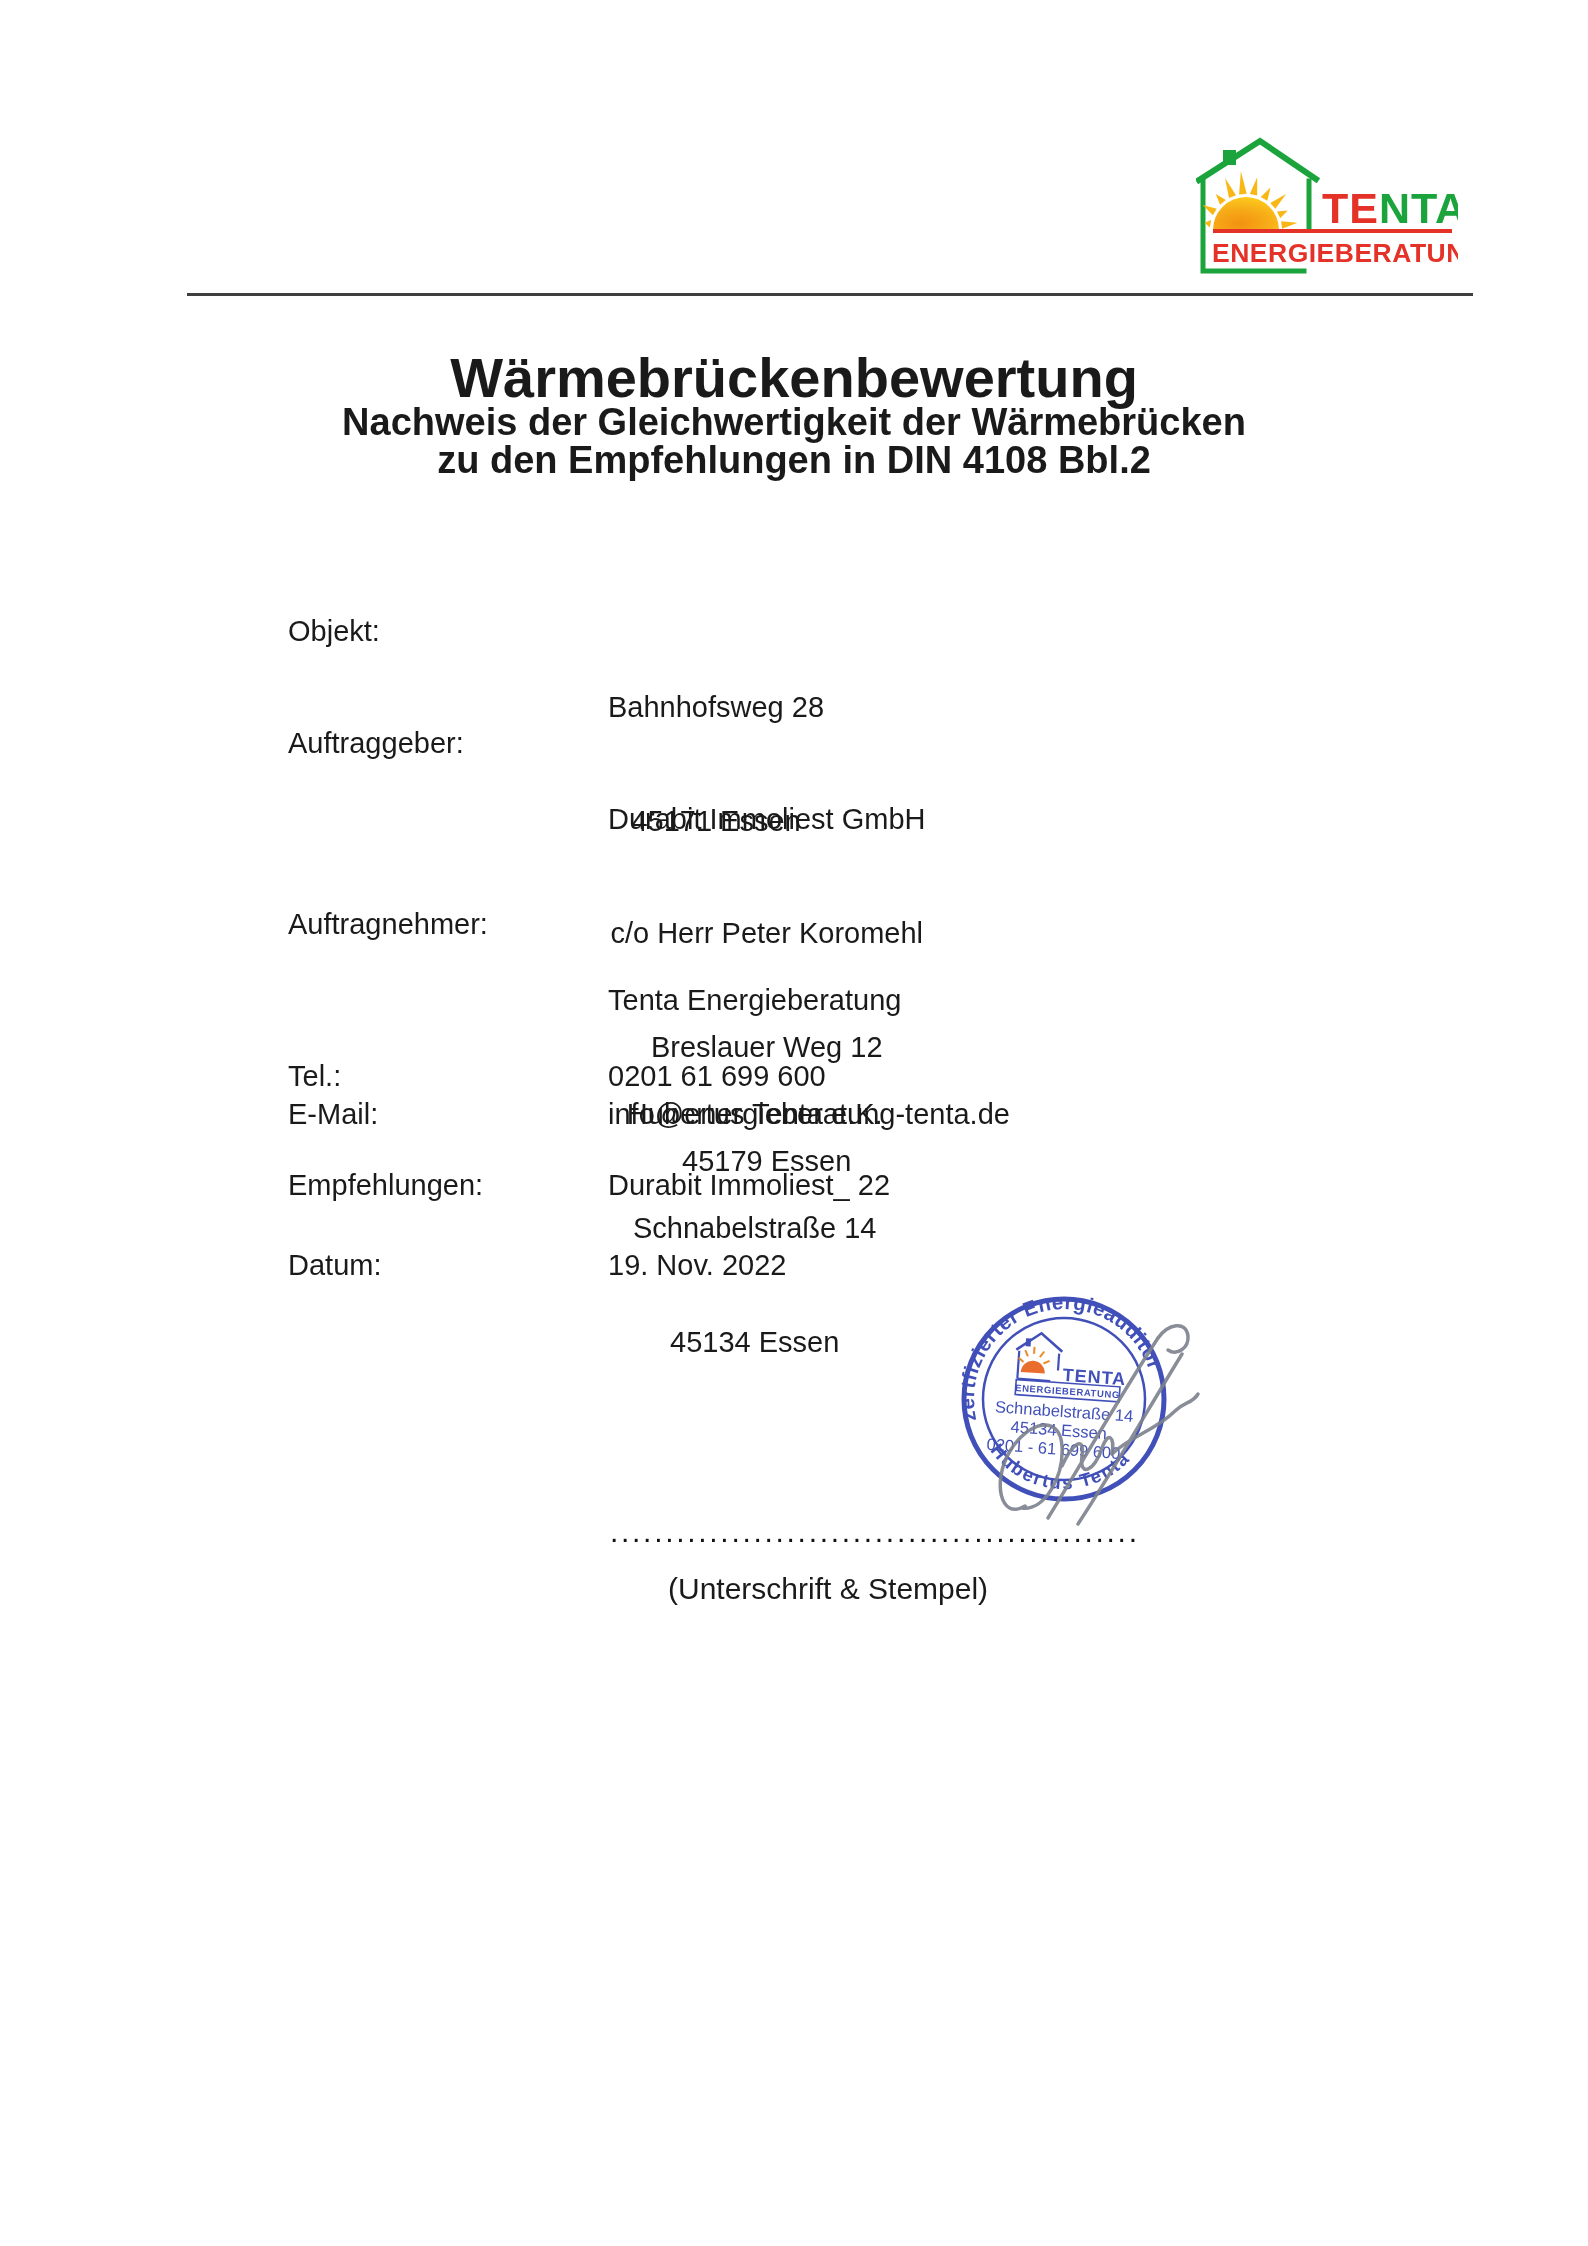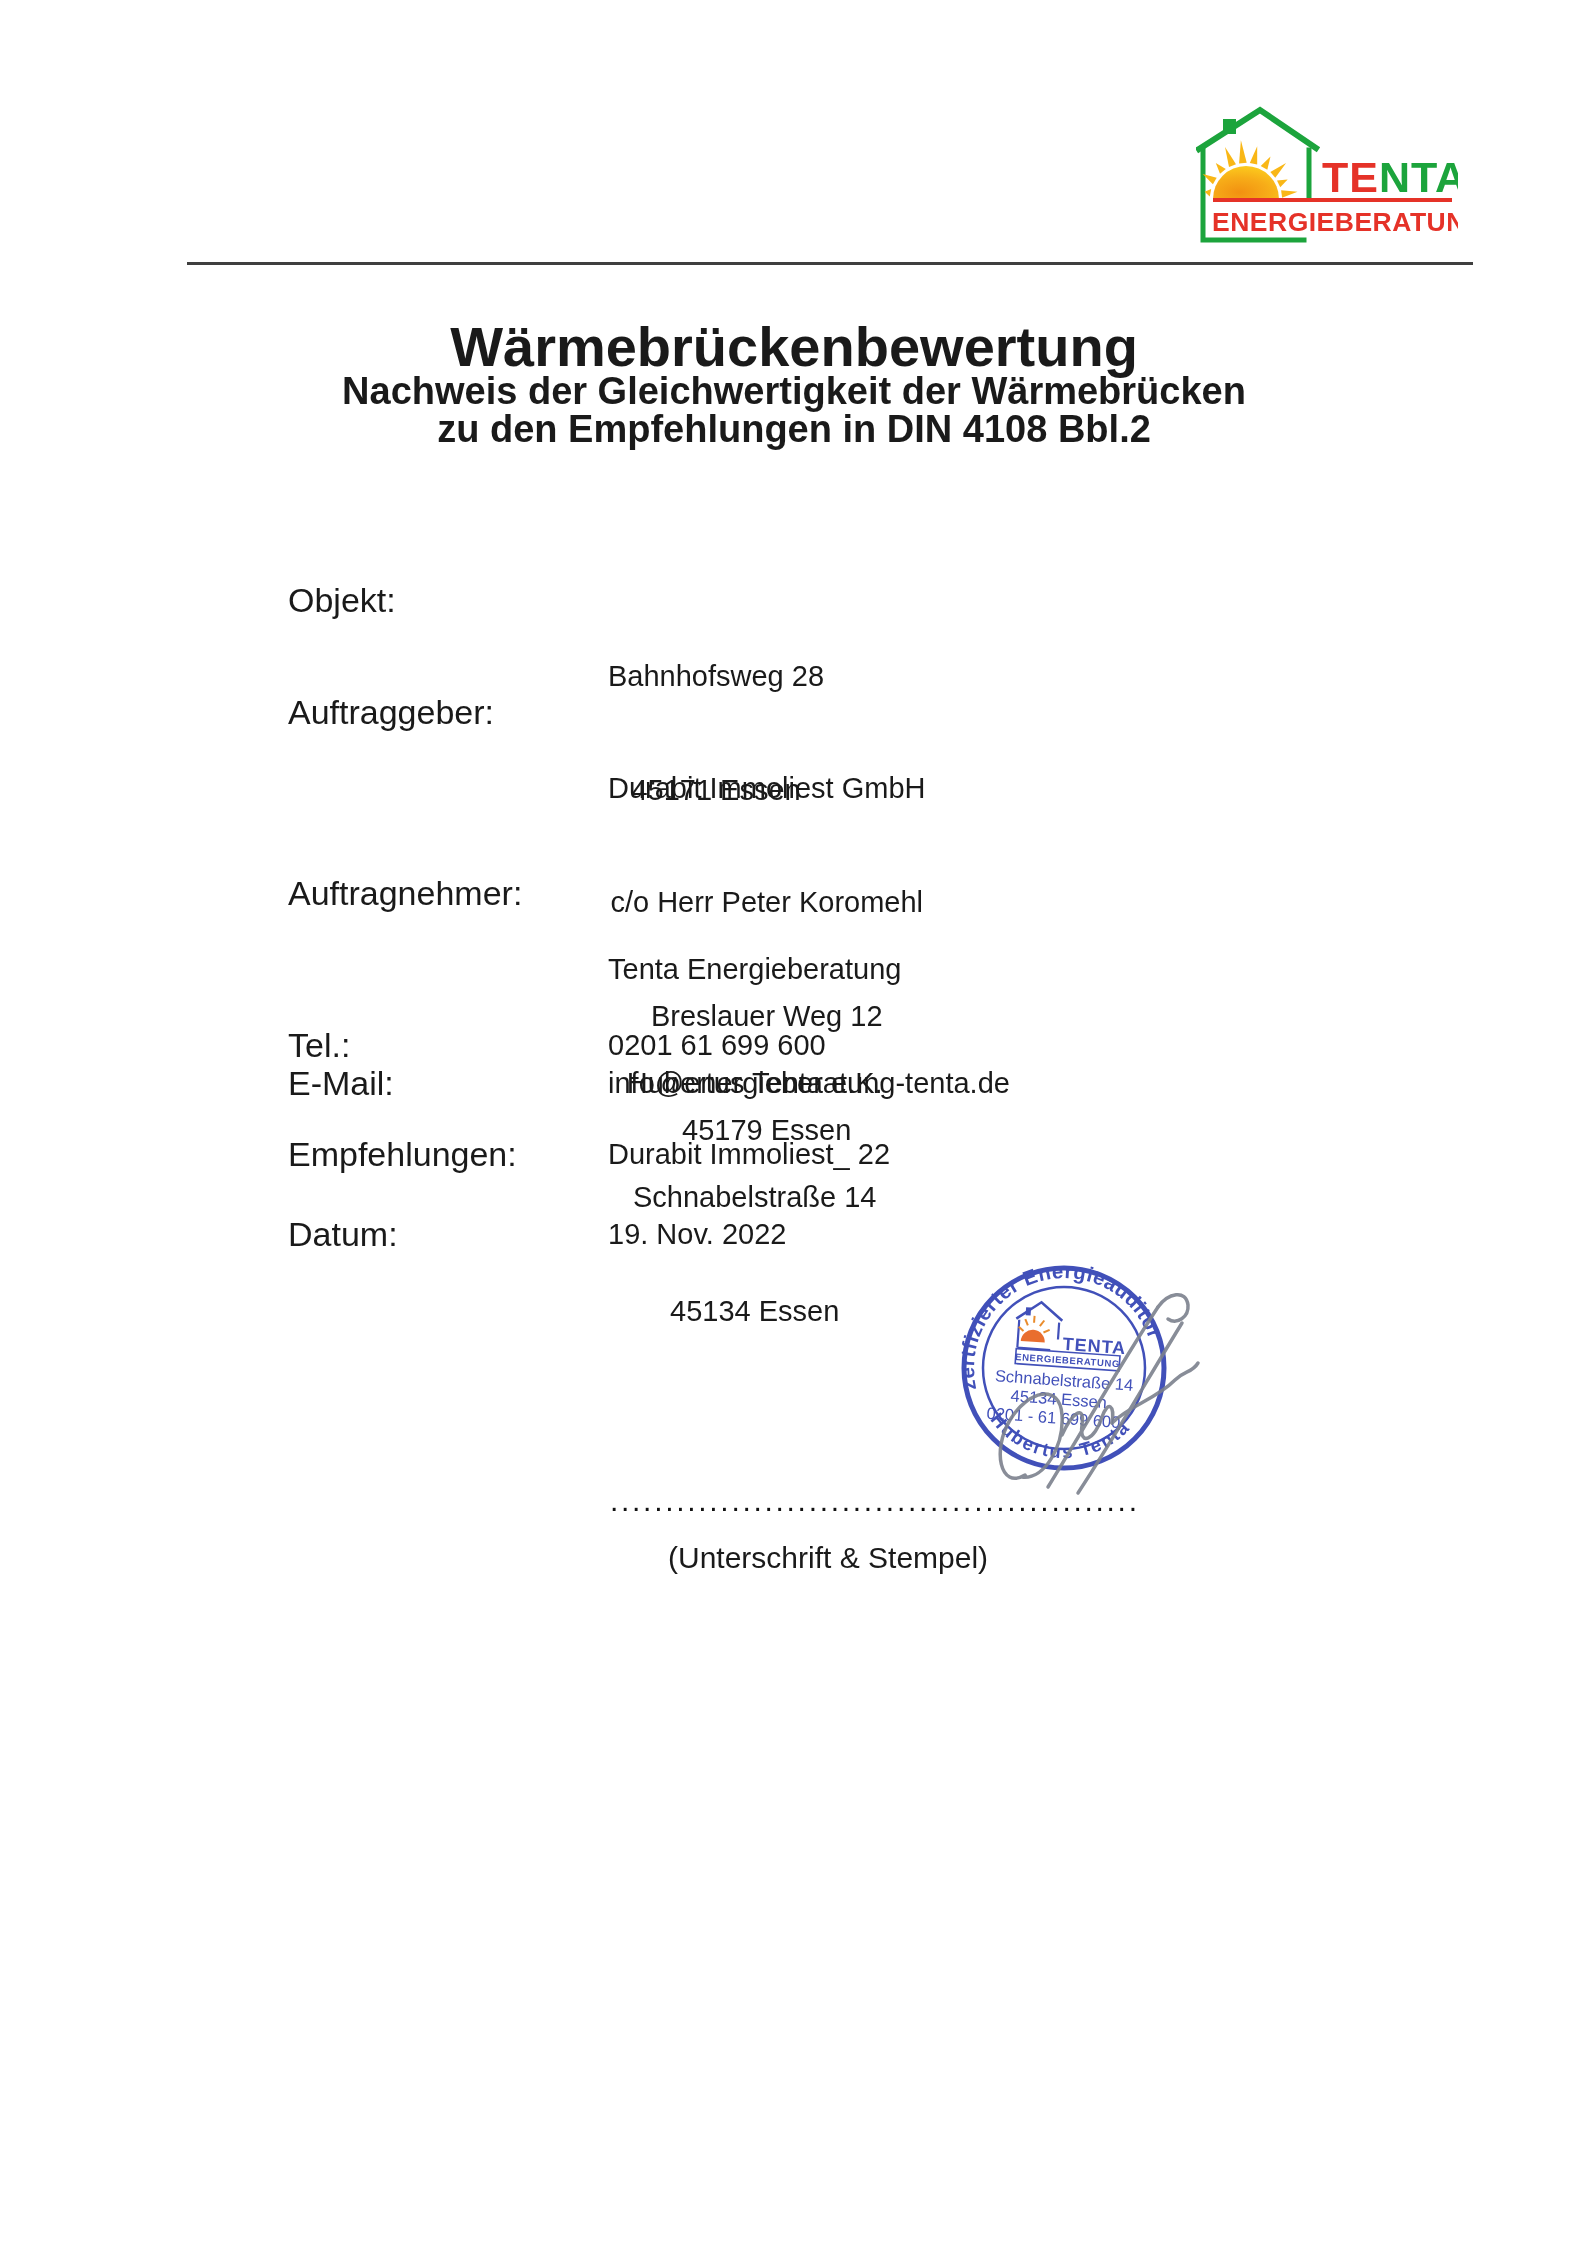--- a/index.html
+++ b/index.html
@@ -3,39 +3,40 @@
 <meta charset="utf-8">
 <style>
   html,body{margin:0;padding:0;background:#ffffff;}
   .page{
     position:relative;
     width:1588px;height:1782px;
     background:#ffffff;
     font-family:"Liberation Sans", sans-serif;
     color:#1a1a1a;
     overflow:hidden;
+    margin-top:31px;
   }
   .rule{
     position:absolute;left:187px;width:1286px;height:3px;
     background:#3f3f3f;
   }
   .rule.top{top:262px;}
   .rule.bottom{top:2080px;}
   .title{
     position:absolute;left:0;right:0;top:319px;
     text-align:center;font-size:56px;font-weight:bold;line-height:1;
   }
   .subtitle{
     position:absolute;left:0;right:0;
     text-align:center;font-size:38px;font-weight:bold;line-height:1;
   }
   .subtitle.s1{top:372px;}
   .subtitle.s2{top:410px;}
   .fieldlabel{
-    position:absolute;left:288px;font-size:34px;line-height:38px;white-space:pre;
+    position:absolute;left:288px;font-size:29px;line-height:38px;white-space:pre;
   }
   .fieldvalue{
     position:absolute;left:608px;font-size:29px;line-height:38px;white-space:pre;text-align:center;
   }
   .dotline{
     position:absolute;left:610px;top:1486px;
     font-size:30px;letter-spacing:2.7px;line-height:30px;color:#111;
     white-space:nowrap;
   }
   .caption{

